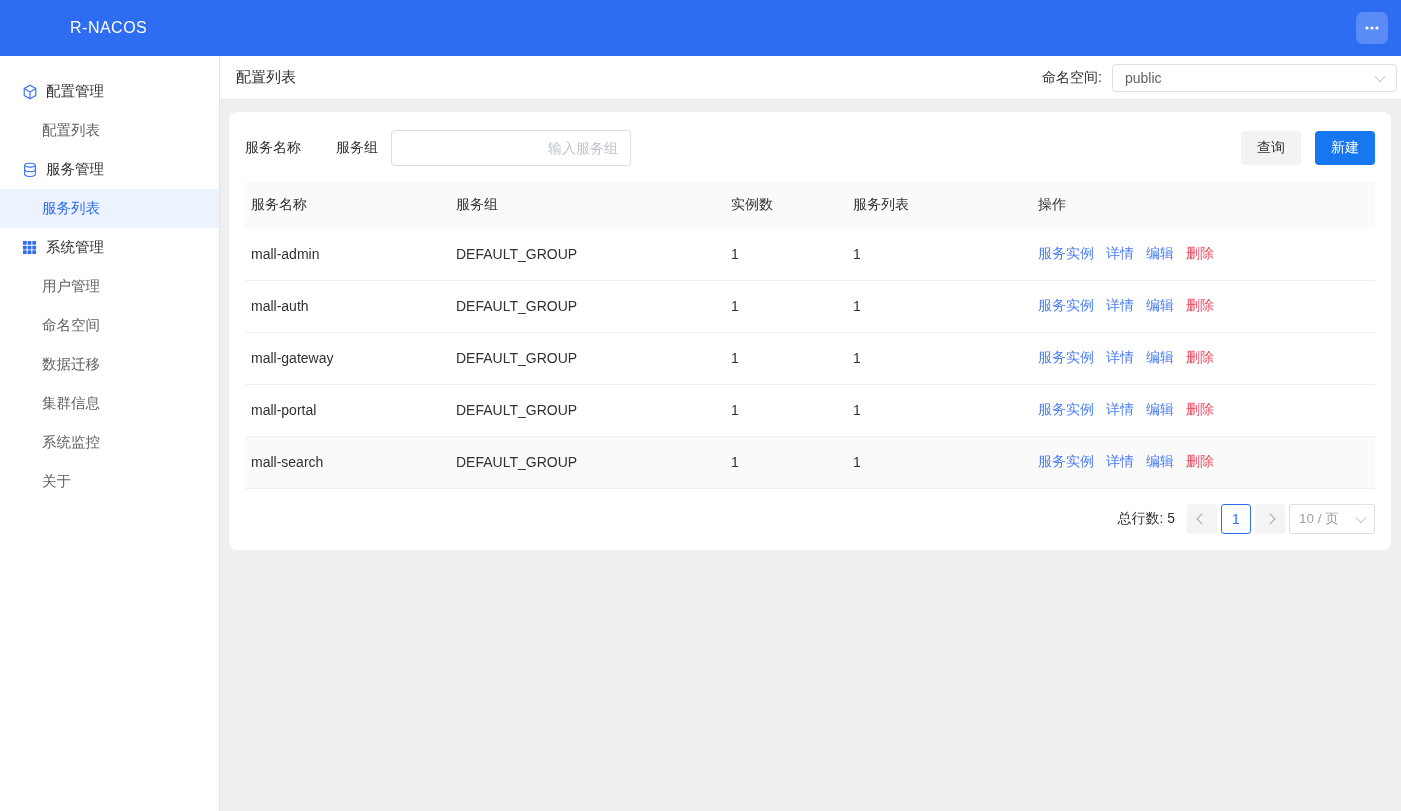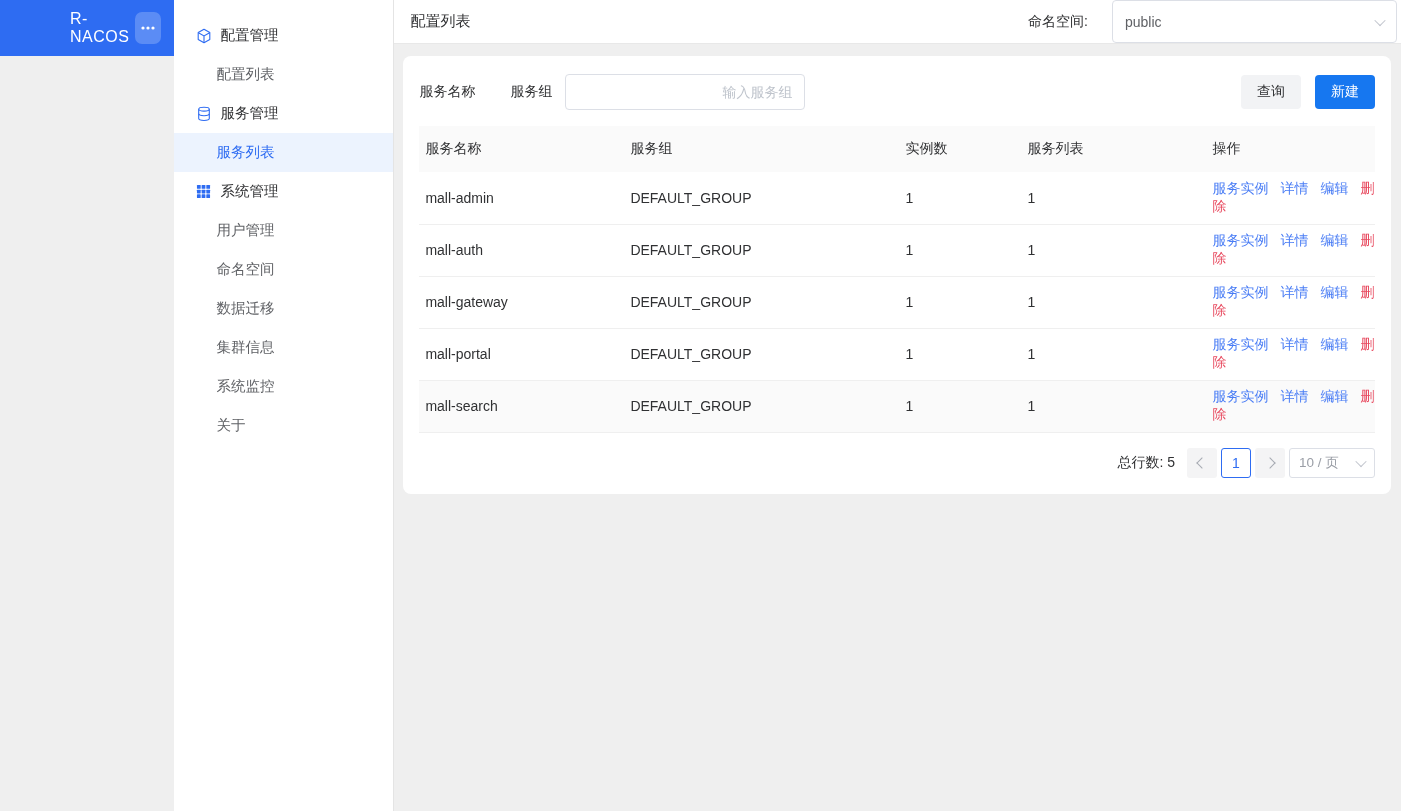--- a/index.html
+++ b/index.html
@@ -5,42 +5,42 @@
   :root{
     --header-blue:#2e6cf2;
     --primary-blue:#1677f0;
     --link-blue:#4a7df5;
     --danger-red:#e84a5f;
     --selected-bg:#ecf3fe;
     --page-bg:#efefef;
   }
   *{box-sizing:border-box;margin:0;padding:0;font-family:"Liberation Sans","DejaVu Sans",sans-serif;}
   html,body{width:1401px;height:811px;overflow:hidden;background:var(--page-bg);}
-  .app{width:1401px;height:811px;display:flex;flex-direction:row;}
+  .app{width:1401px;height:811px;display:flex;flex-direction:column;}
 
   
   .topbar{height:56px;background:var(--header-blue);display:flex;align-items:center;justify-content:space-between;padding:0 13px 0 70px;flex:0 0 56px;}
   .brand{color:#fff;font-size:16px;letter-spacing:.5px;}
   .more-btn{width:32px;height:32px;border:none;border-radius:7px;background:rgba(255,255,255,0.22);display:flex;align-items:center;justify-content:center;cursor:pointer;}
 
   
   .body{flex:1;display:flex;min-height:0;}
   .sidebar{width:220px;background:#fff;border-right:1px solid #e4e4e4;padding-top:16px;flex:0 0 220px;}
   .side-item{height:39px;display:flex;align-items:center;font-size:14.5px;color:#606266;cursor:pointer;}
   .side-item.group{padding-left:22px;color:#303133;gap:8px;}
   .side-item.child{padding-left:42px;}
   .side-item.selected{background:var(--selected-bg);color:var(--header-blue);}
   .side-icon{width:16px;height:16px;color:var(--header-blue);display:inline-flex;}
 
   .content{flex:1;display:flex;flex-direction:column;min-width:0;background:var(--page-bg);}
   .subheader{height:44px;background:#fff;border-bottom:1px solid #e8e8e8;display:flex;align-items:center;justify-content:space-between;padding:0 4px 0 16px;flex:0 0 44px;}
   .page-title{font-size:15px;color:#303133;}
-  .ns-group{display:flex;align-items:center;gap:24px;}
+  .ns-group{display:flex;align-items:center;gap:10px;}
   .ns-label{font-size:14px;color:#303133;}
-  .ns-select{width:285px;height:43px;border:1px solid #dcdfe6;border-radius:4px;background:#fff;display:flex;align-items:center;justify-content:space-between;padding:0 12px;font-size:14px;color:#606266;cursor:pointer;}
+  .ns-select{width:285px;height:28px;border:1px solid #dcdfe6;border-radius:4px;background:#fff;display:flex;align-items:center;justify-content:space-between;padding:0 12px;font-size:14px;color:#606266;cursor:pointer;}
 
   
   .card{margin:12px 10px 0 9px;background:#fff;border-radius:8px;padding:18px 16px 16px;}
   .toolbar{display:flex;align-items:center;margin-bottom:16px;}
   .lbl{font-size:14px;color:#303133;margin-right:13px;white-space:nowrap;}
   .inp{width:242px;height:36px;border:1px solid #dcdfe6;border-radius:4px;padding:0 12px;font-size:14px;color:#303133;outline:none;}
   .inp::placeholder{color:#bfc4cc;}
   .gap{width:22px;flex:0 0 22px;}
   .spacer{flex:1;}
   .btn{height:34px;min-width:58px;padding:0 16px;border-radius:4px;font-size:14px;border:none;cursor:pointer;}

